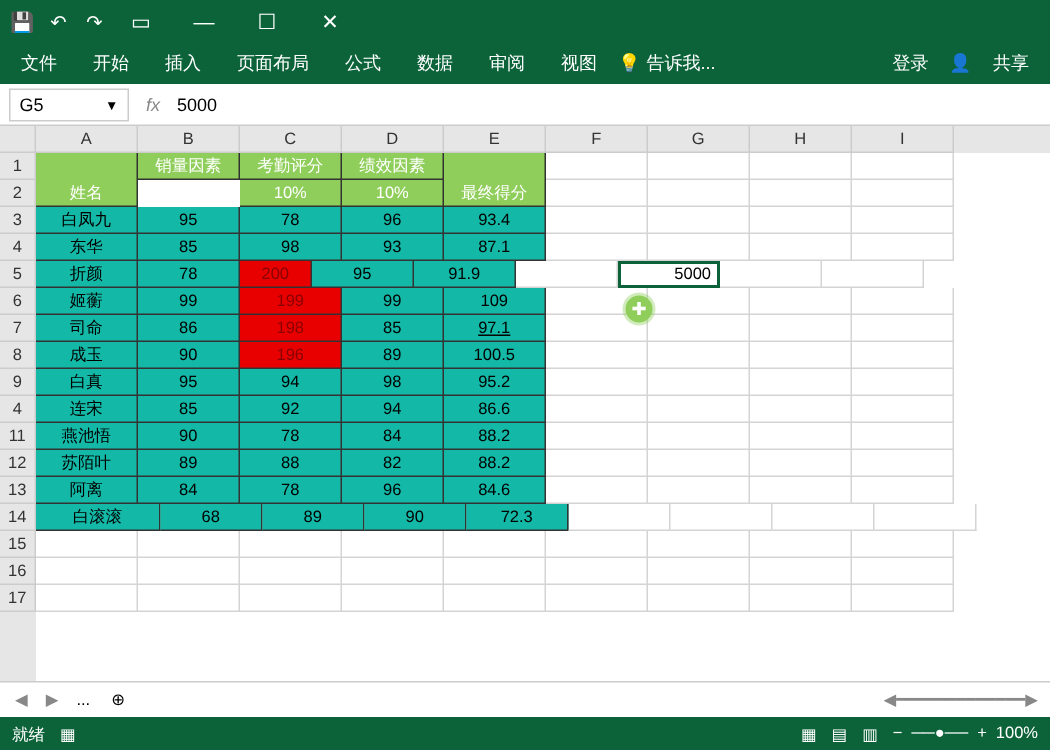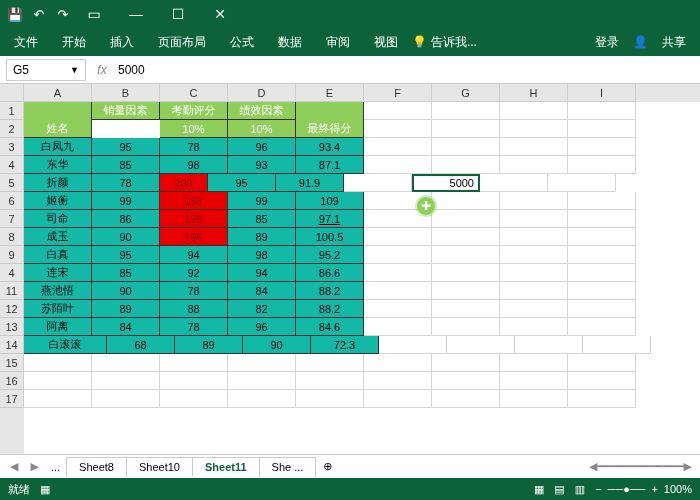--- a/index.html
+++ b/index.html
@@ -307,26 +307,20 @@
       </div>
   </div>
 </div>
 
 <div class="cursor">✚</div>
 
 <div class="sheettabs">
   <span class="nav">◀</span>
   <span class="nav">▶</span>
   <span style="padding:0 6px">...</span>
-  <div id="sheets" style="display:flex">
-      <div class="stab">Sheet8</div>
-      <div class="stab">Sheet10</div>
-      <div class="stab active">Sheet11</div>
-      <div class="stab">She ...</div>
-    </div>
   <span style="padding:0 8px">⊕</span>
   <span style="flex:1"></span>
   <span style="padding:0 4px;color:#888">◀━━━━━━━━━━━━━▶</span>
 </div>
 
 <div class="statusbar">
   <span>就绪</span>
   <span>▦</span>
   <span class="sp"></span>
   <span>▦</span>

